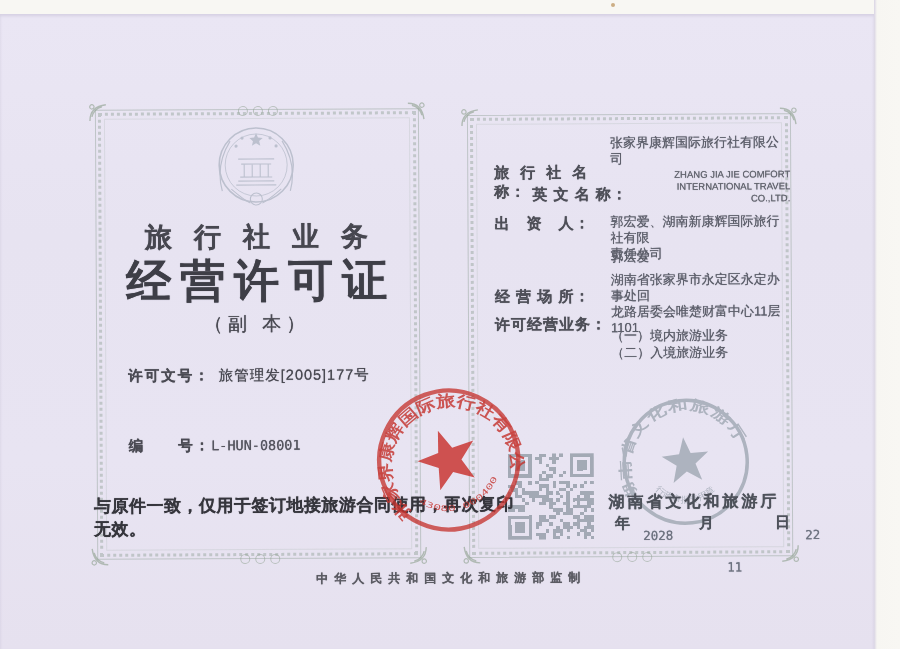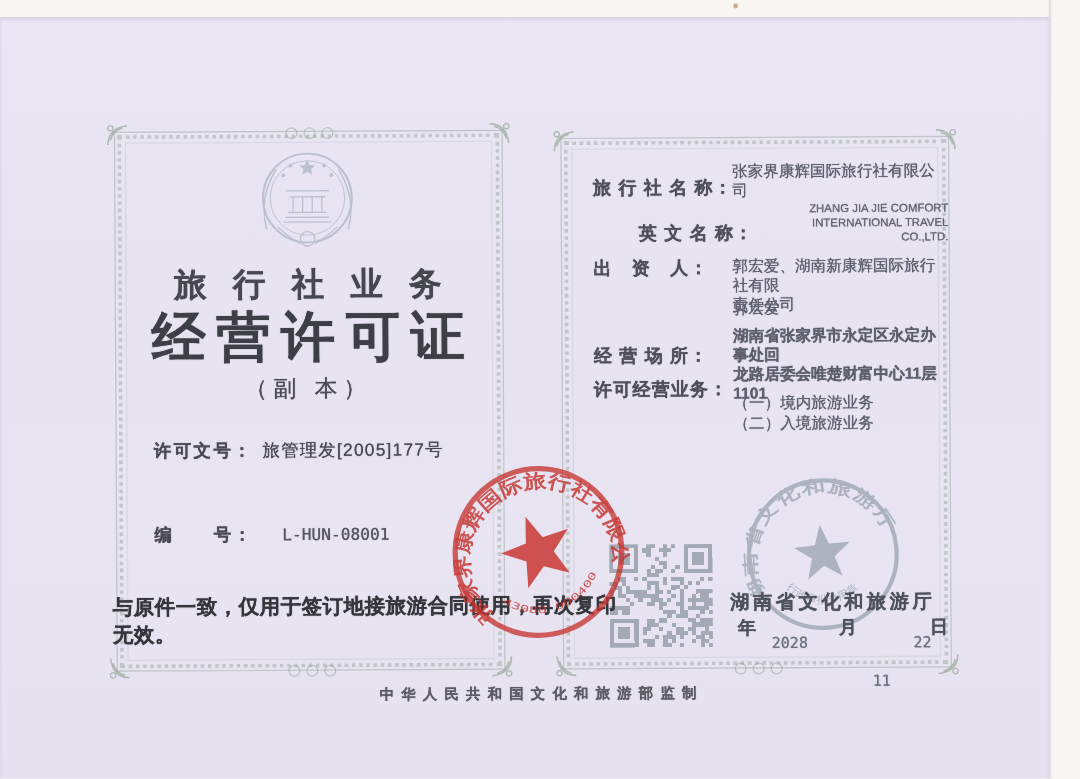--- a/index.html
+++ b/index.html
@@ -42,40 +42,40 @@
           font-size:27px;letter-spacing:22px;text-indent:22px;color:#474750;font-weight:600;}
   .title2{position:absolute;left:96px;top:250px;width:322px;text-align:center;
           font-size:45px;letter-spacing:9px;text-indent:9px;color:#3e3e47;font-weight:700;}
   .subtitle{position:absolute;left:96px;top:310px;width:322px;text-align:center;
           font-size:19px;letter-spacing:5px;color:#4b4b54;}
   .lic-row{position:absolute;left:128px;top:365px;font-size:14.5px;color:#4a4a53;}
   .lic-row .lbl{font-weight:700;letter-spacing:2px;}
   .lic-row .val{margin-left:8px;letter-spacing:1px;}
   .ser-row{position:absolute;left:128px;top:435px;font-size:14.5px;color:#4a4a53;}
   .ser-row .lbl{font-weight:700;letter-spacing:2px;}
-  .ser-row .val{margin-left:24px;font-family:"DejaVu Sans Mono",monospace;font-size:13.5px;color:#565660;}
+  .ser-row .val{margin-left:0;font-family:"DejaVu Sans Mono",monospace;font-size:13.5px;color:#565660;}
 
   
   .f-label{position:absolute;left:495px;width:130px;font-size:15px;color:#4e4f58;font-weight:600;letter-spacing:1px;}
   .f-value{position:absolute;left:611px;width:180px;font-size:13px;color:#5d5f6b;line-height:16px;}
   .f-value .line{display:block;}
   .f-value.latin{font-family:Liberation Sans, sans-serif;font-size:9.5px;color:#63656f;line-height:12px;text-align:right;}
-  .y-l1{top:148px;} .y-v1{top:136px;}
+  .y-l1{top:164px;font-family:Liberation Mono, monospace;} .y-v1{top:136px;}
   .y-l2{top:186px;margin-left:38px;} .y-v2{top:170px;}
   .y-l3{top:215px;} .y-v3{top:215px;}
   .y-l4{top:257px;} .y-v4{top:250px;}
-  .y-l5{top:288px;} .y-v5{top:273px;font-weight:bold;}
+  .y-l5{top:288px;} .y-v5{top:273px;}
   .y-l6{top:316px;} .y-v6{top:328px;line-height:17px;}
 
   .issuer{position:absolute;left:598px;top:493px;width:190px;text-align:center;
           font-size:16px;letter-spacing:3px;color:#4d515a;font-weight:600;z-index:4;}
   .date-lbl{position:absolute;top:515px;font-size:15px;color:#4d515a;font-weight:600;z-index:4;}
   .dl-y{left:614px;} .dl-m{left:698px;} .dl-d{left:774px;}
   .date-val{position:absolute;top:529px;font-size:12.5px;color:#6e7380;z-index:4;font-family:"DejaVu Sans Mono",monospace;}
-  .dv-y{left:642px;} .dv-m{left:726px;margin-top:32px;} .dv-d{left:760px;}
+  .dv-y{left:642px;} .dv-m{left:726px;margin-top:32px;} .dv-d{left:804px;}
 
   
   .copy-note{position:absolute;left:93px;top:493px;width:420px;font-size:17px;font-weight:600;
              color:#35353c;letter-spacing:.5px;z-index:3;}
   .qr{position:absolute;left:507px;top:454px;width:86px;height:86px;z-index:2;opacity:.85;}
   .stamp-red{position:absolute;left:360px;top:372px;width:176px;height:176px;z-index:5;
              transform:rotate(-20deg);opacity:.9;}
   .stamp-gray{position:absolute;left:606px;top:384px;width:158px;height:158px;z-index:2;
               transform:rotate(-6deg);opacity:.75;}
   .footer{position:absolute;left:60px;top:570px;width:780px;text-align:center;

